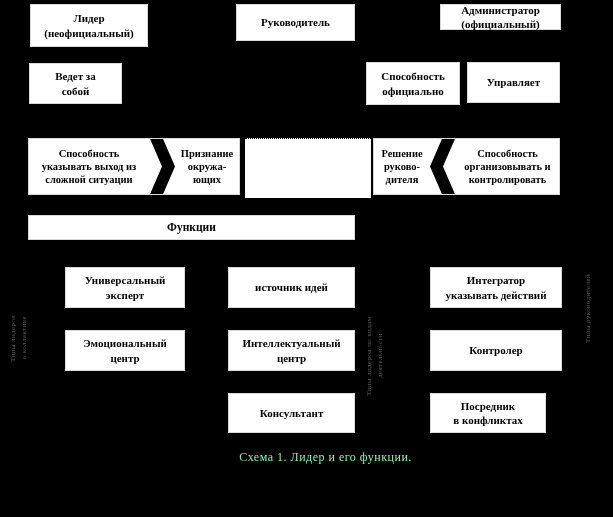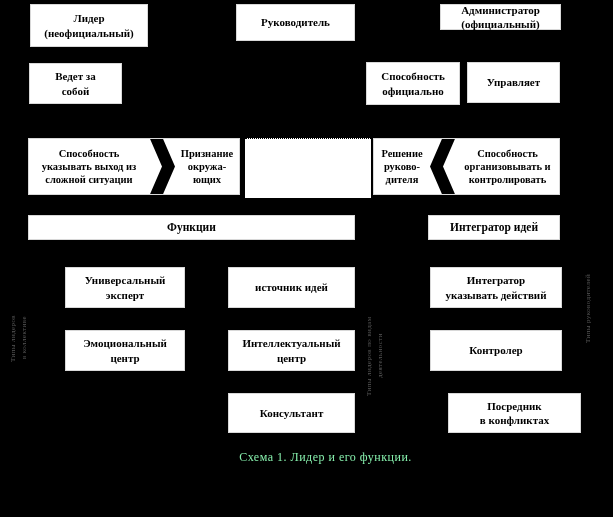--- a/index.html
+++ b/index.html
@@ -64,36 +64,35 @@
       <svg viewBox="0 0 24 56" preserveAspectRatio="none">
         <path d="M23,0 L11,0 L0,28 L11,56 L23,56 L12,28 Z" fill="#000"></path>
       </svg>
     </div>
     <div class="seg" style="flex:1;">Способность
 организовывать и
 контролировать</div>
   </div>
 
   <div class="box bar" style="left:28px;top:215px;width:327px;height:25px;">Функции</div>
-  <div class="box bar" style="left:428px;top:215px;width:132px;height:25px;">Интегратор идей</div>
 
   <div class="box" style="left:65px;top:267px;width:120px;height:41px;">Универсальный
 эксперт</div>
   <div class="box" style="left:65px;top:330px;width:120px;height:41px;">Эмоциональный
 центр</div>
 
   <div class="box" style="left:228px;top:267px;width:127px;height:41px;">источник идей</div>
   <div class="box" style="left:228px;top:330px;width:127px;height:41px;">Интеллектуальный
 центр</div>
   <div class="box" style="left:228px;top:393px;width:127px;height:40px;">Консультант</div>
 
   <div class="box" style="left:430px;top:267px;width:132px;height:41px;">Интегратор
 указывать  действий</div>
   <div class="box" style="left:430px;top:330px;width:132px;height:41px;">Контролер</div>
-  <div class="box" style="left:448px;top:393px;width:133px;height:40px;">Посредник
+  <div class="box" style="left:430px;top:393px;width:116px;height:40px;">Посредник
 в конфликтах</div>
 
   <div class="vlabel" style="left:8px;top:280px;height:116px;">Типы лидеров
 в коллективе</div>
   <div class="vlabel" style="left:364px;top:272px;height:168px;">Типы лидеров по видам
 деятельности</div>
   <div class="vlabel" style="left:583px;top:255px;height:106px;">Типы руководителей</div>
 
   <div class="caption">Схема 1. Лидер и его функции.</div>
 

